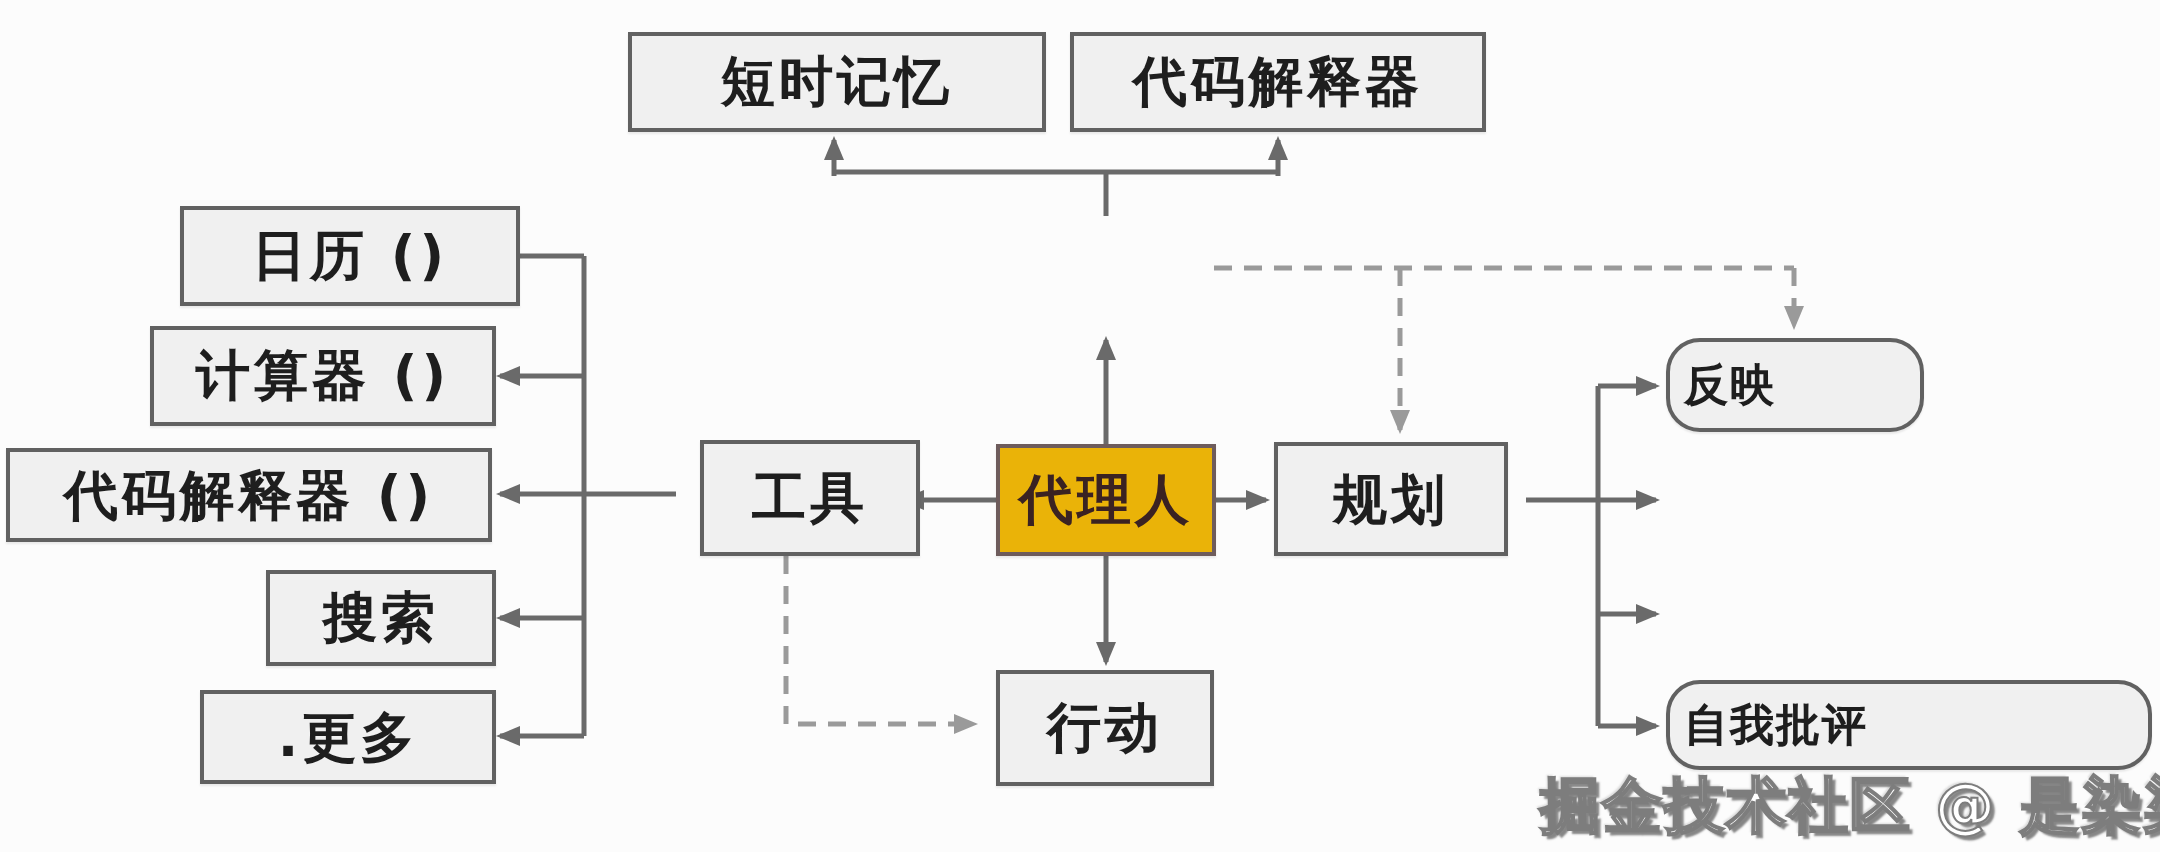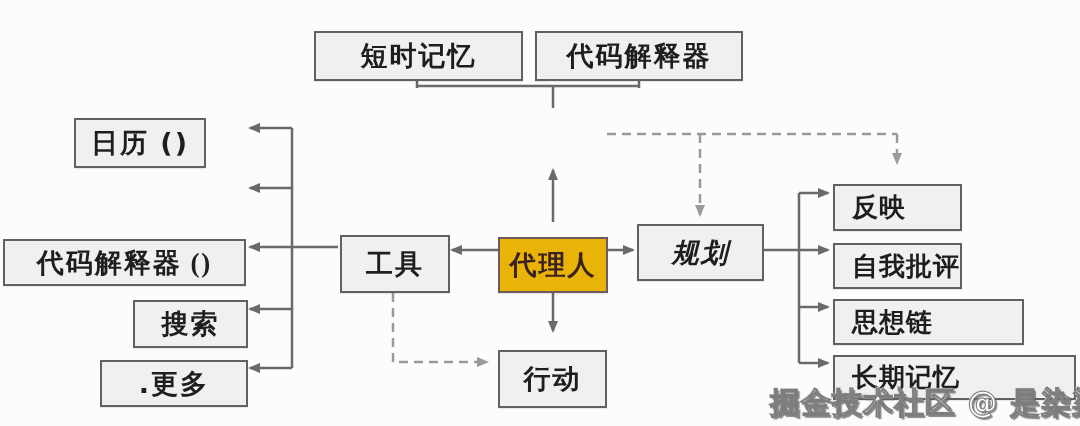--- a/index.html
+++ b/index.html
@@ -29,41 +29,41 @@
     border: 2.5px solid #616161;
     display: flex;
     align-items: center;
     justify-content: center;
     font-size: 27px;
     font-weight: 600;
     color: #1e1e1e;
     letter-spacing: 2px;
     white-space: nowrap;
     box-shadow: 0 1px 1px rgba(0,0,0,0.08);
-    margin-top: 15px;
   }
   .node.left-align {
     justify-content: flex-start;
-    padding-left: 17px;
+    padding-left: 7px;
     letter-spacing: 1px;
-    font-size: 26px;
+    font-size: 22px;
+    border-radius: 17px;
   }
   
   #n-short-term       { left: 314px; top: 16px;  width: 209px; height: 50px; }
   #n-long-term        { left: 535px; top: 16px;  width: 208px; height: 50px; }
   #n-memory           { left: 499px; top: 108px; width: 108px; height: 58px; }
-  #n-calendar         { left: 74px;  top: 103px; width: 132px; height: 50px; }
+  #n-calendar         { left: 90px;  top: 103px; width: 170px; height: 50px; }
   #n-calculator       { left: 75px;  top: 163px; width: 173px; height: 50px; }
-  #n-code-interpreter { left: 3px;   top: 224px; width: 243px; height: 47px; font-family: Liberation Serif, serif; }
+  #n-code-interpreter { left: 3px;   top: 224px; width: 243px; height: 47px; }
   #n-search           { left: 133px; top: 285px; width: 115px; height: 48px; }
   #n-more             { left: 100px; top: 345px; width: 148px; height: 47px; }
-  #n-tools            { left: 340px; top: 220px; width: 110px; height: 58px; }
+  #n-tools            { left: 350px; top: 220px; width: 110px; height: 58px; }
   #n-agent            { left: 498px; top: 222px; width: 110px; height: 56px;
                         background: #eab308; border-color: #6e5c5c; color: #3a2222; }
-  #n-planning         { left: 637px; top: 209px; width: 127px; height: 57px; font-style: italic; }
+  #n-planning         { left: 637px; top: 221px; width: 117px; height: 57px; }
   #n-action           { left: 498px; top: 335px; width: 109px; height: 58px; }
   #n-reflection       { left: 833px; top: 169px; width: 129px; height: 47px; }
   #n-self-criticism   { left: 833px; top: 228px; width: 129px; height: 46px; }
   #n-chain-of-thought { left: 833px; top: 284px; width: 191px; height: 46px; }
   #n-subgoal          { left: 833px; top: 340px; width: 243px; height: 45px; }
 
   .watermark {
     position: absolute;
     left: 770px;
     top: 383px;
@@ -121,29 +121,28 @@
       <path d="M700 134 L700 215" marker-end="url(#arrowDash)"></path>
       <path d="M897 134 L897 163" marker-end="url(#arrowDash)"></path>
       <path d="M393 278 L393 362 L487 362" marker-end="url(#arrowDash)"></path>
     </g>
   </svg>
 
   <div class="node" id="n-short-term">短时记忆</div>
   <div class="node" id="n-long-term">代码解释器</div>
 
   <div class="node" id="n-calendar">日历 ()</div>
+  <div class="node" id="n-calculator">计算器 ()</div>
   <div class="node" id="n-code-interpreter">代码解释器 ()</div>
   <div class="node" id="n-more">.更多</div>
   <div class="node" id="n-search">搜索</div>
 
   <div class="node" id="n-tools">工具</div>
   <div class="node" id="n-agent">代理人</div>
   <div class="node" id="n-planning">规划</div>
   <div class="node" id="n-action">行动</div>
 
   <div class="node left-align" id="n-reflection">反映</div>
-  <div class="node left-align" id="n-self-criticism">自我批评</div>
-  <div class="node left-align" id="n-chain-of-thought">思想链</div>
-  <div class="node left-align" id="n-subgoal">长期记忆</div>
+  <div class="node left-align" id="n-subgoal">自我批评</div>
 
   <div class="watermark">掘金技术社区 @ 是染染啊</div>
 
 </div>
 
 </body></html>

